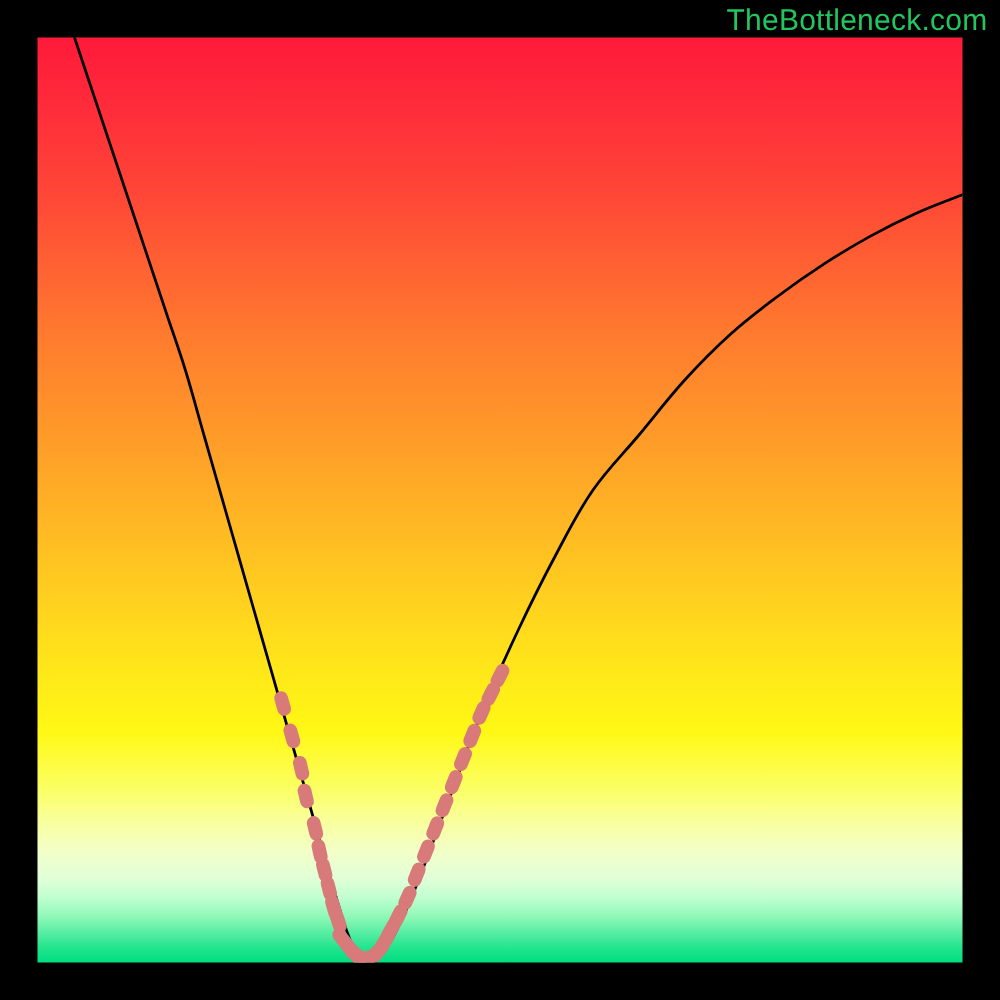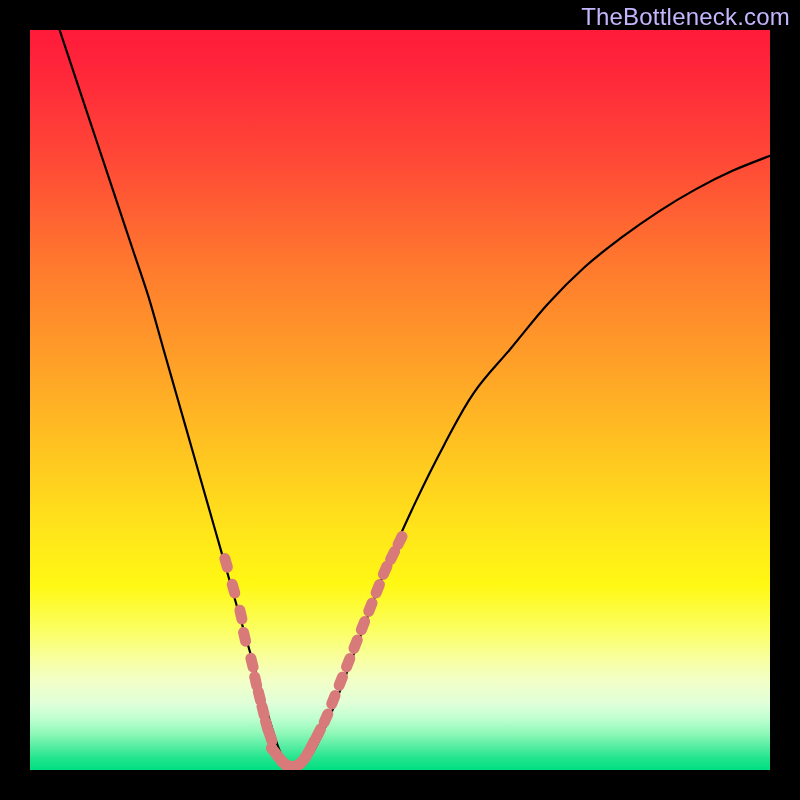--- a/index.html
+++ b/index.html
@@ -46,21 +46,21 @@
   }
   .plot-area svg {
     position: absolute;
     left: 0;
     top: 0;
   }
   .watermark {
     position: absolute;
     top: 3px;
     right: 10px;
-    color: #c4b5fd;
+    color: #22c55e;
     font-size: 24px;
     font-weight: 500;
     letter-spacing: 0.2px;
     user-select: none;
   }
 </style>
 </head>
 <body>
 
 <div class="frame">

